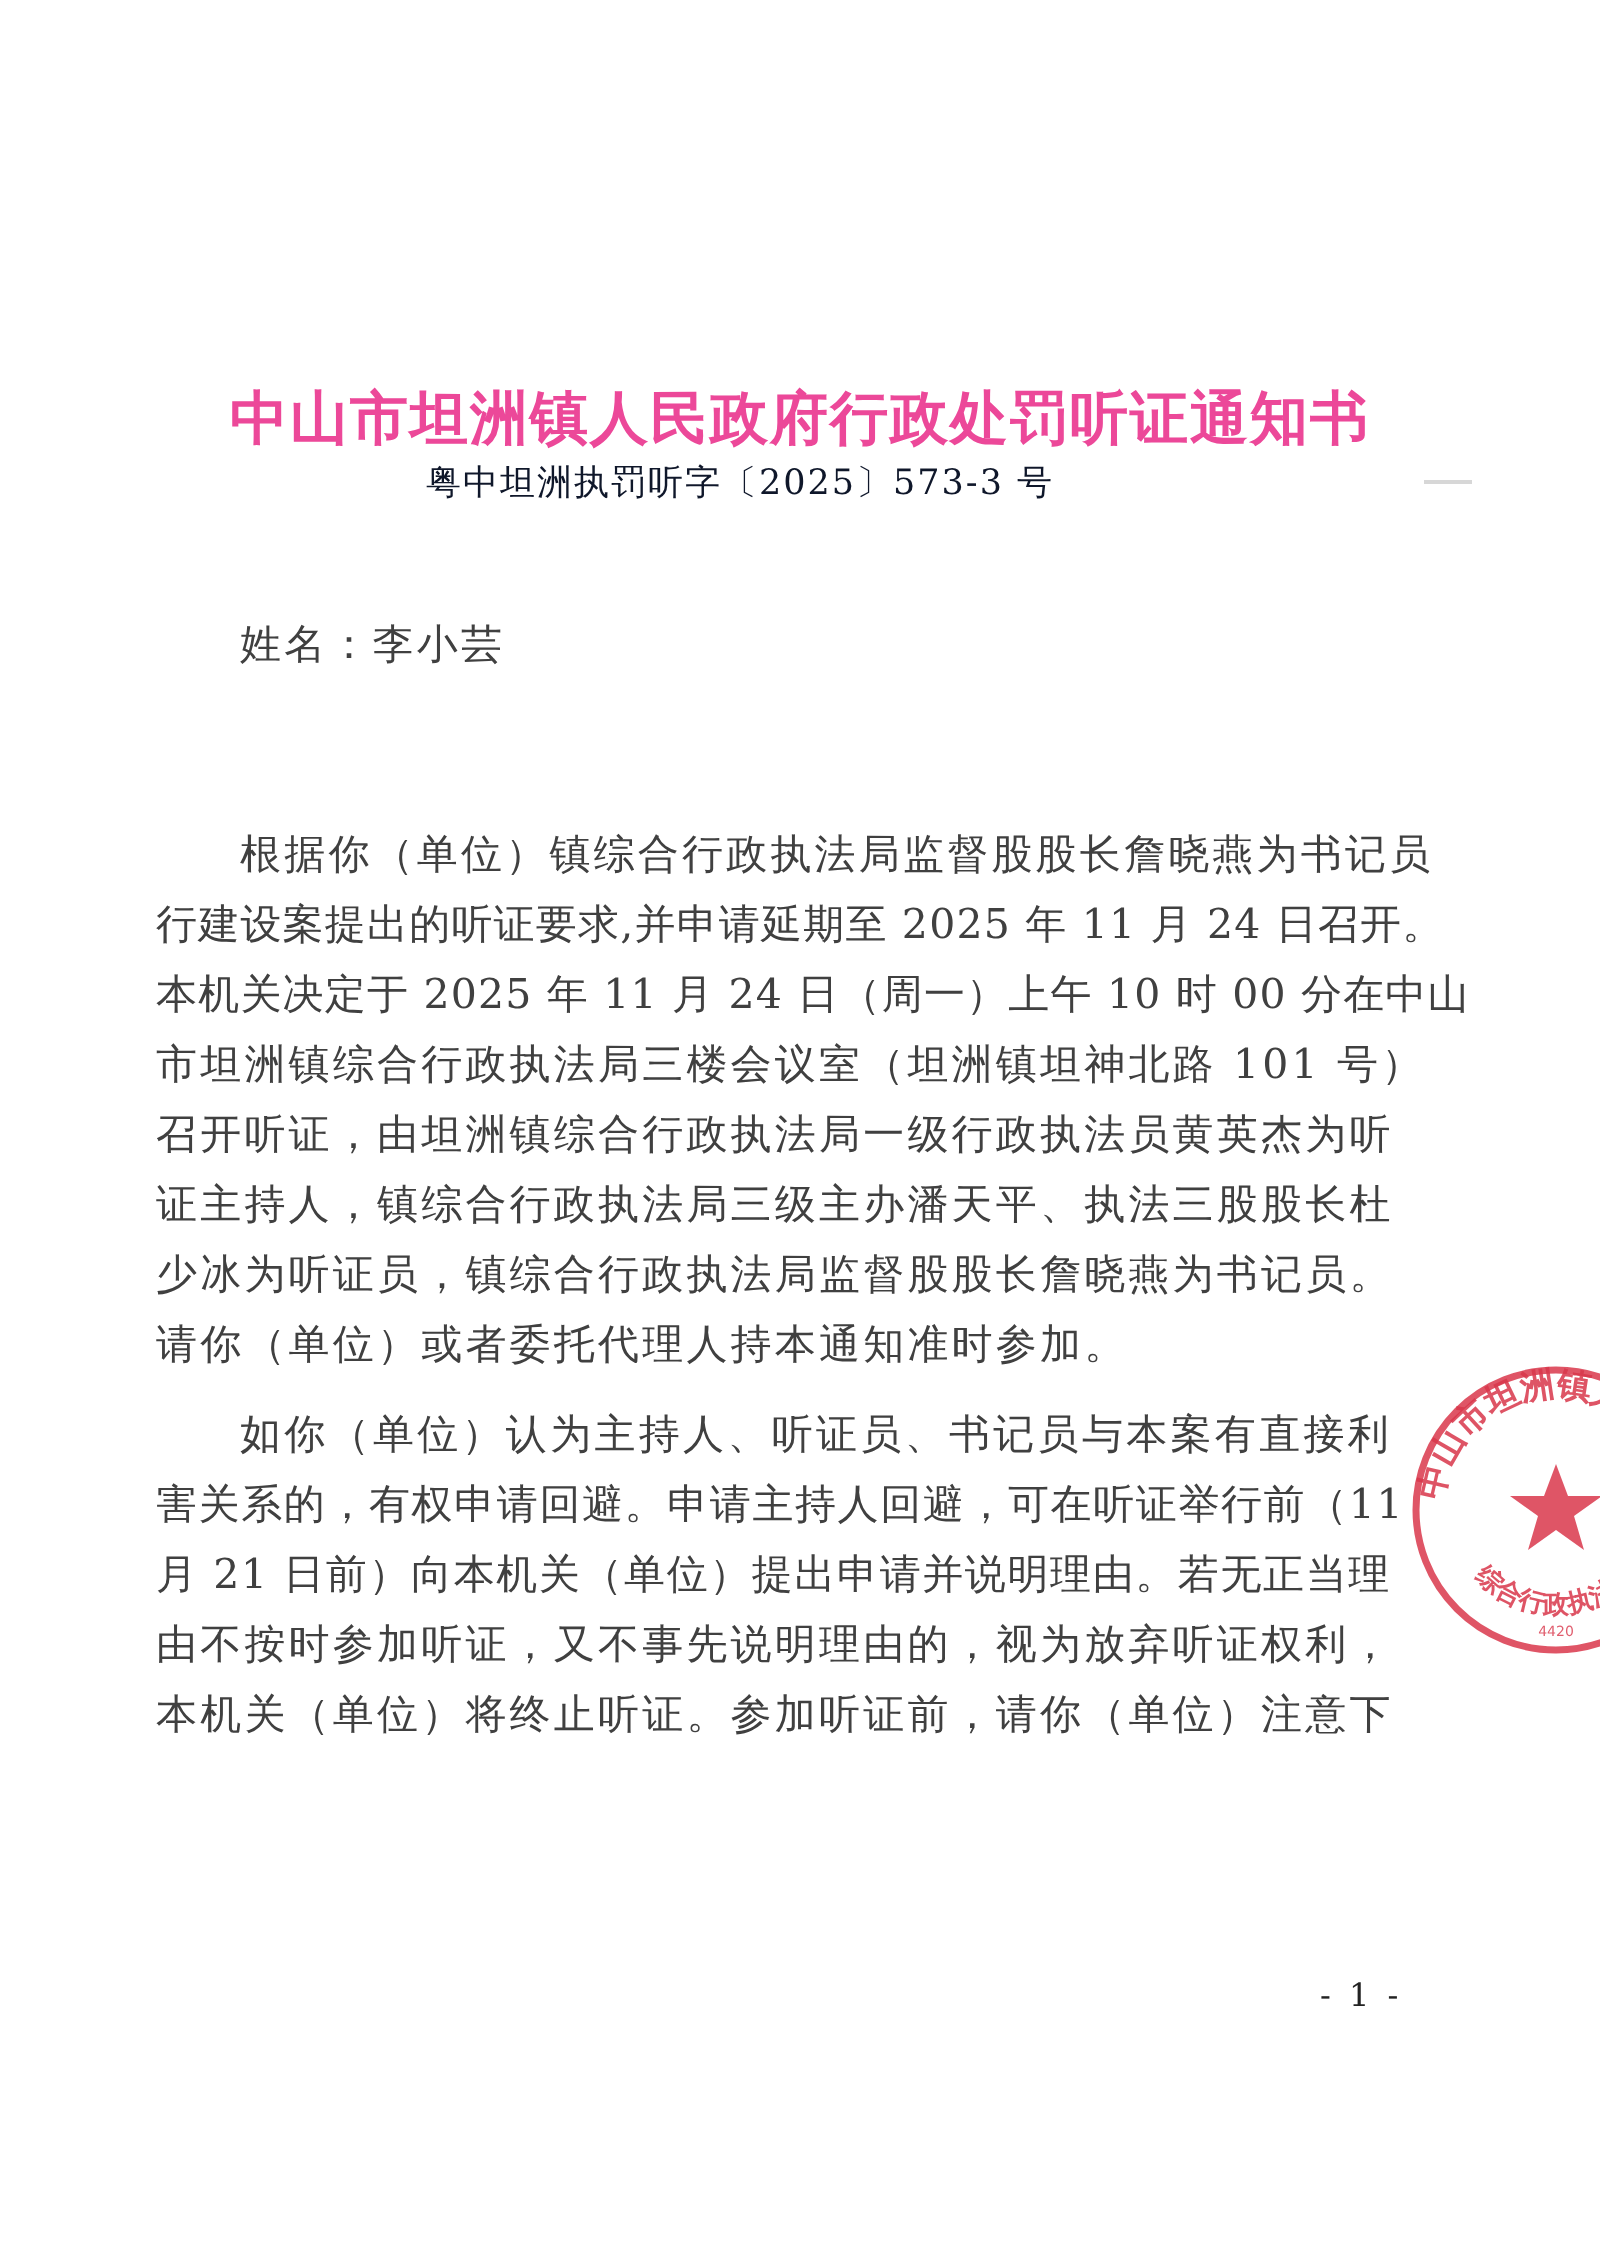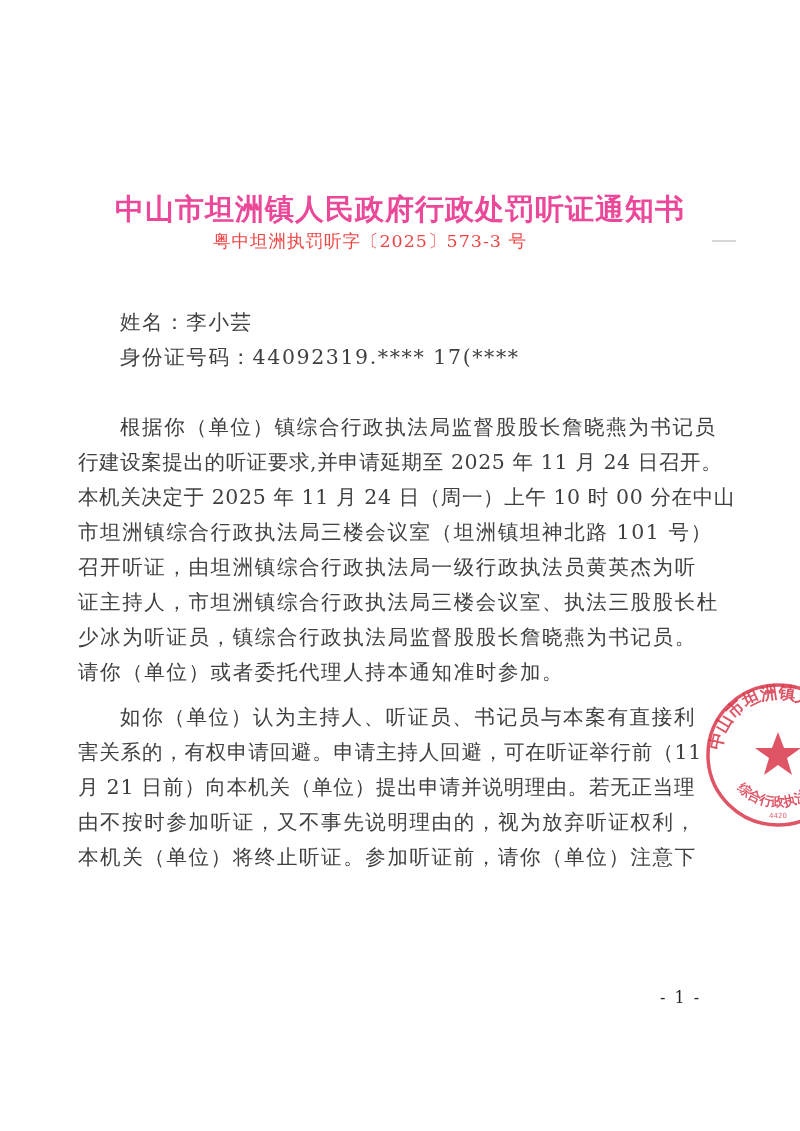--- a/index.html
+++ b/index.html
@@ -18,21 +18,21 @@
       font-family: "DejaVu Serif", serif;
       font-weight: bold;
       font-size: 29px;
       letter-spacing: 1px;
       color: #ec4899;
     }
     .docno {
       position: absolute; left: 0; width: 740px; top: 229px;
       text-align: center;
       font-size: 17.5px;
-      color: #ef4444;
+      color: #0f172a;
       letter-spacing: 1px;
     }
     .scan-mark {
       position: absolute; left: 712px; top: 240px;
       width: 24px; height: 2px; background: #bdbdbd; opacity: .6;
     }
     .line {
       position: absolute;
       left: 78px;
       width: 640px;
@@ -57,28 +57,27 @@
 </head>
 <body>
 
 <div class="page">
 
   <div class="title">中山市坦洲镇人民政府行政处罚听证通知书</div>
   <div class="docno">粤中坦洲执罚听字〔2025〕573-3 号</div>
   <div class="scan-mark"></div>
 
   <div class="line indent" style="top:308px">姓名：李小芸</div>
-  <div class="line indent" style="top:343px">身份证号码：44092319.**** 17(****</div>
 
   <div class="line indent justify" style="top:413px">根据你（单位）镇综合行政执法局监督股股长詹晓燕为书记员</div>
   <div class="line justify" style="top:448px; letter-spacing:0.6px">行建设案提出的听证要求,并申请延期至 2025 年 11 月 24 日召开。</div>
   <div class="line justify" style="top:483px; letter-spacing:0.6px">本机关决定于 2025 年 11 月 24 日（周一）上午 10 时 00 分在中山</div>
   <div class="line justify" style="top:518px">市坦洲镇综合行政执法局三楼会议室（坦洲镇坦神北路 101 号）</div>
   <div class="line justify" style="top:553px">召开听证，由坦洲镇综合行政执法局一级行政执法员黄英杰为听</div>
-  <div class="line justify" style="top:588px">证主持人，市坦洲镇综合行政执法局三楼会议室、执法三股股长杜</div>
+  <div class="line justify" style="top:588px">证主持人，镇综合行政执法局三级主办潘天平、执法三股股长杜</div>
   <div class="line justify" style="top:623px">少冰为听证员，镇综合行政执法局监督股股长詹晓燕为书记员。</div>
   <div class="line" style="top:658px">请你（单位）或者委托代理人持本通知准时参加。</div>
 
   <div class="line indent justify" style="top:703px">如你（单位）认为主持人、听证员、书记员与本案有直接利</div>
   <div class="line justify" style="top:738px; letter-spacing:0.8px">害关系的，有权申请回避。申请主持人回避，可在听证举行前（11</div>
   <div class="line justify" style="top:773px; letter-spacing:0.8px">月 21 日前）向本机关（单位）提出申请并说明理由。若无正当理</div>
   <div class="line justify" style="top:808px">由不按时参加听证，又不事先说明理由的，视为放弃听证权利，</div>
   <div class="line justify" style="top:843px">本机关（单位）将终止听证。参加听证前，请你（单位）注意下</div>
 
   <svg class="seal" viewBox="0 0 150 150">

